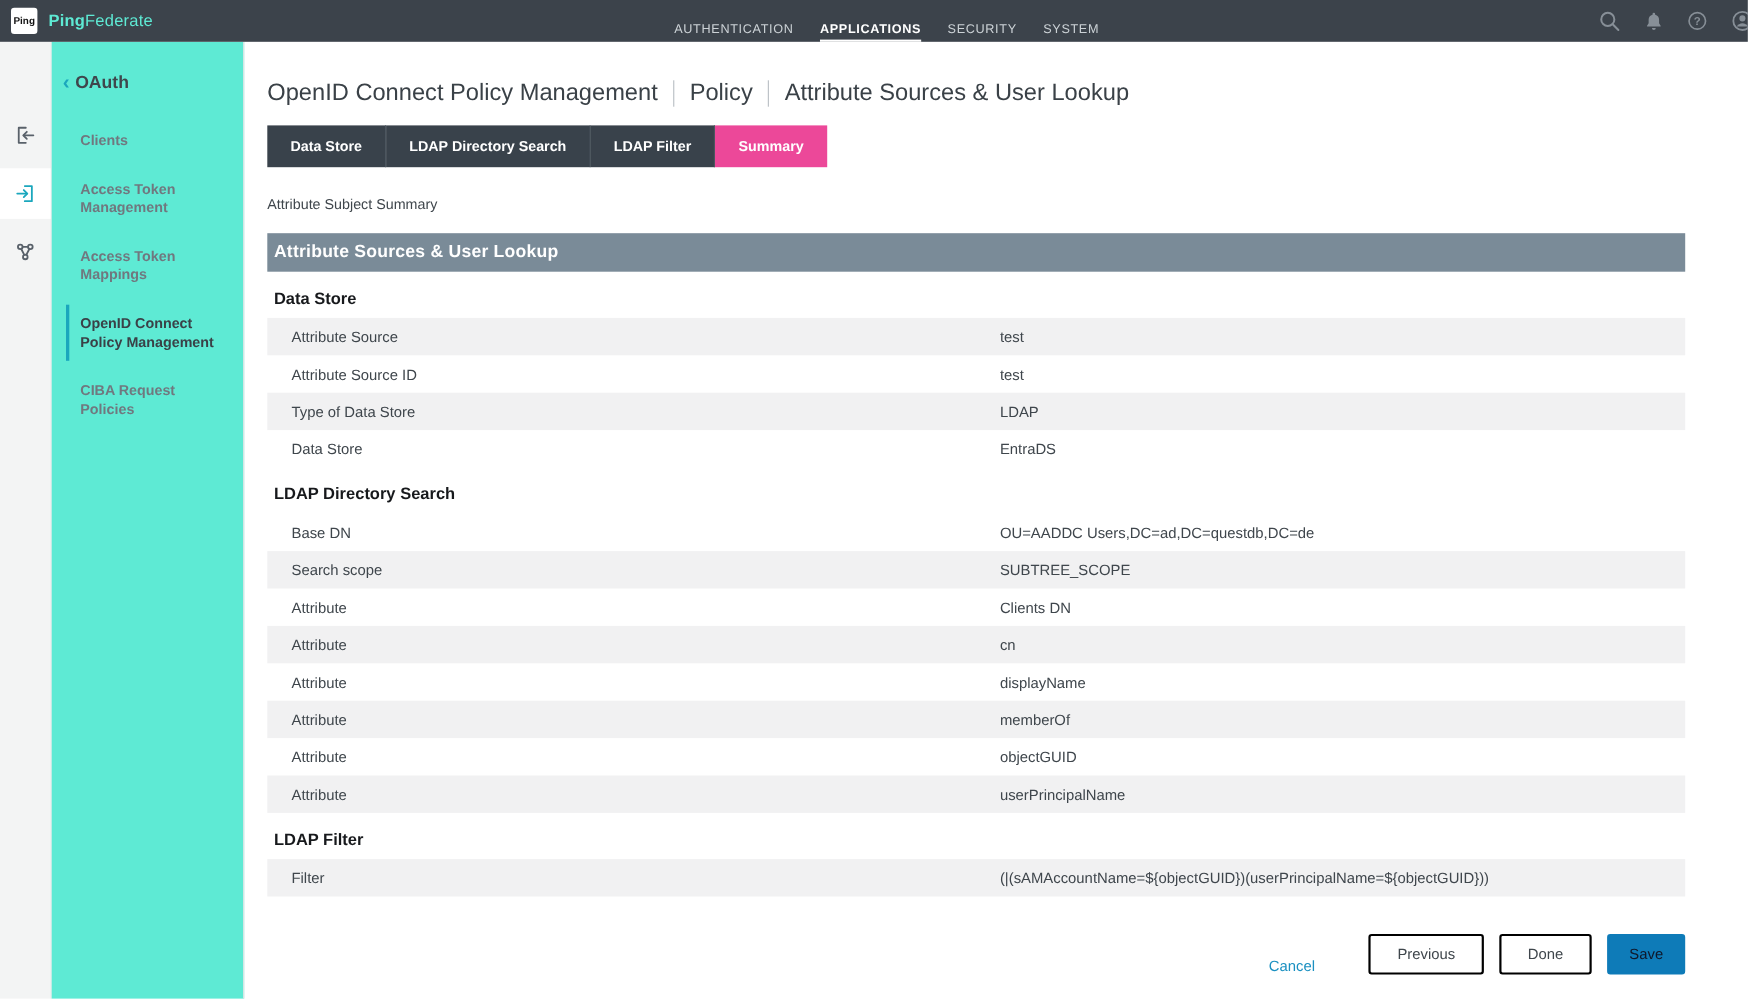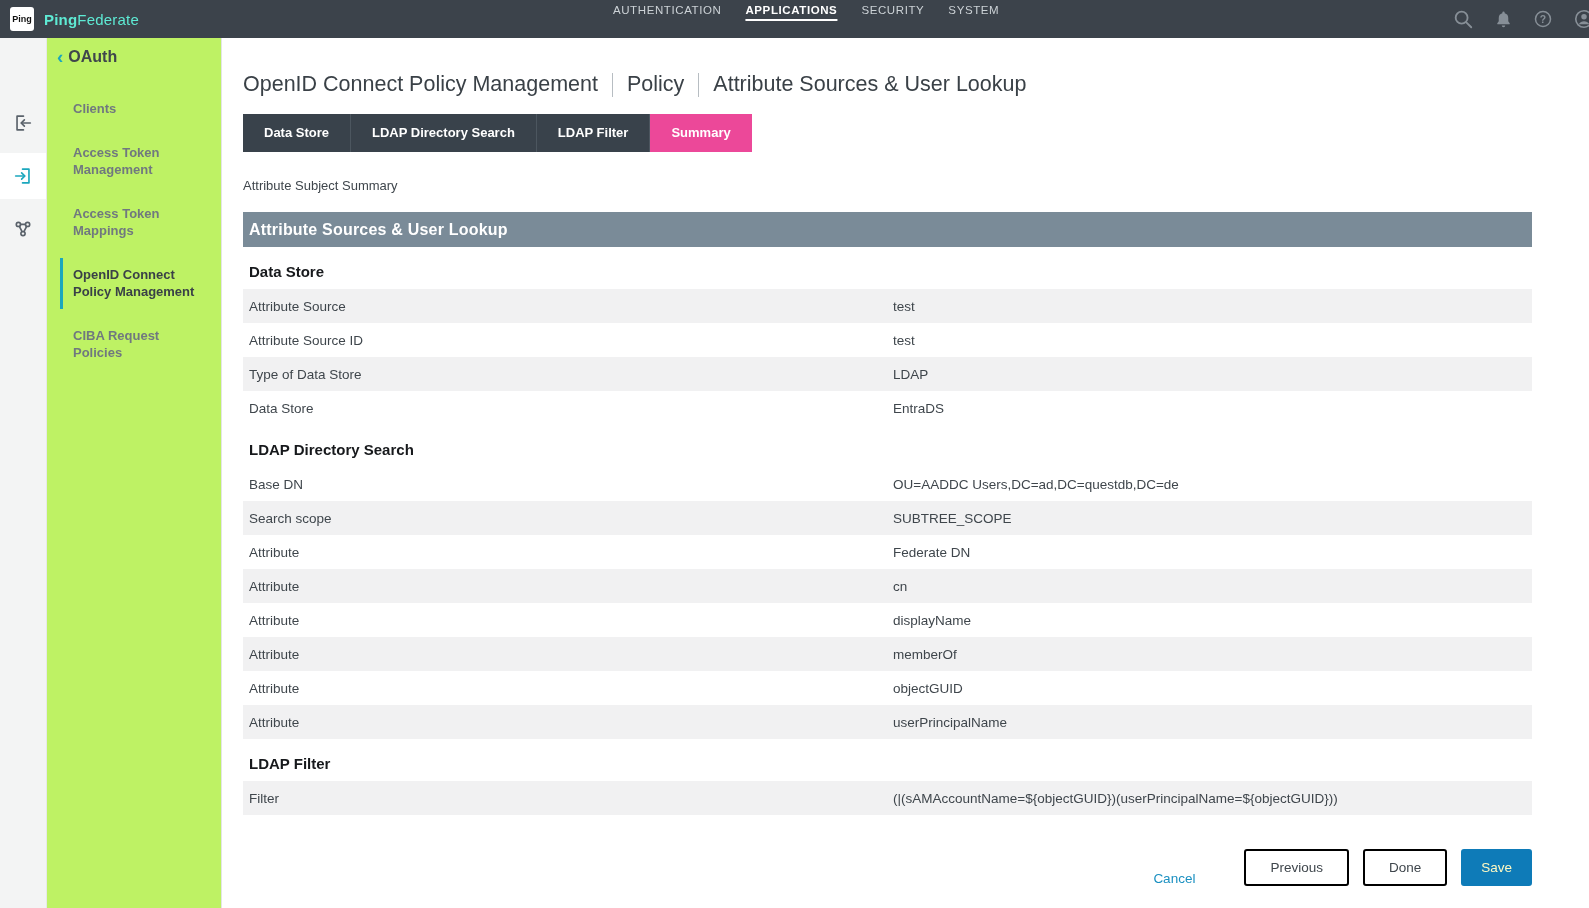--- a/index.html
+++ b/index.html
@@ -7,37 +7,37 @@
     font-family: "Liberation Sans", "DejaVu Sans", sans-serif; color: #3f464c; }
 
   
   .topbar { position: relative; height: 38px; background: #3c434b; display: flex;
     align-items: center; padding: 0 6px 0 10px; color: #fff; }
   .logo { width: 24px; height: 24px; background: #fff; border-radius: 3px; color: #111;
     font-size: 9px; font-weight: 700; display: flex; align-items: center; justify-content: center; }
   .brand { margin-left: 10px; font-size: 15px; letter-spacing: .2px; color: #5eead4; }
   .brand b { font-weight: 700; }
   .topnav { position: absolute; left: 50%; transform: translateX(-47%); top: 0; height: 38px;
-    display: flex; align-items: flex-start; gap: 24px; }
+    display: flex; align-items: flex-end; gap: 24px; }
   .nav-item { font-size: 11.5px; letter-spacing: .6px; color: #ccd2d6; cursor: pointer;
     padding: 4px 0 3px; border-bottom: 2px solid transparent; }
   .nav-item.active { color: #fff; font-weight: 700; border-bottom-color: #fff; }
   .topbar-icons { margin-left: auto; display: flex; align-items: center; gap: 20px; color: #878f97; }
   .topbar-icons .ticon { display: flex; align-items: center; cursor: pointer; }
   .ticon.clip { margin-right: -12px; }
 
   
   .layout { display: flex; height: 870px; }
   .icon-strip { width: 47px; background: #f3f4f4; border-right: 1px solid #e7e8e9;
     padding-top: 62px; display: flex; flex-direction: column; align-items: stretch; }
   .strip-cell { height: 46px; margin-bottom: 7px; display: flex; align-items: center;
     justify-content: center; color: #59616a; cursor: pointer; }
   .strip-cell.active { background: #fff; color: #1ba7bd; }
 
-  .sidebar { width: 175px; background: #bef264; border-right: 1px solid #e3e5e6; padding-top: 10px; }
+  .sidebar { width: 175px; background: #5eead4; border-right: 1px solid #e3e5e6; padding-top: 29px; }
   .back { padding: 0 8px 26px 10px; display: flex; align-items: center; cursor: pointer; }
   .chev { color: #1ba7bd; font-size: 19px; line-height: 14px; margin-right: 5px; font-weight: 700; }
   .chev::before { content: "‹"; }
   .back-label { font-size: 16px; font-weight: 600; color: #3f464c; }
   .side-item { margin: 0 0 10px 13px; padding: 8px 10px; font-size: 13px; font-weight: 600;
     color: #70787f; line-height: 1.35; cursor: pointer; border-left: 3px solid transparent; }
   .side-item.active { color: #3a4147; font-weight: 700; border-left-color: #1ba7bd; }
 
   
   .content { flex: 1; padding: 34px 0 0 21px; }
@@ -52,28 +52,28 @@
   .tab.active { background: #ec4899; }
 
   .summary-label { margin-top: 26px; font-size: 13px; color: #3f464c; }
 
   .panel-header { margin-top: 19px; height: 35px; line-height: 35px; background: #7a8b98;
     color: #fff; font-size: 16px; font-weight: 600; padding-left: 6px; letter-spacing: .2px; }
 
   .section-heading { font-size: 15px; font-weight: 700; color: #17191c; margin: 16px 0 9px 6px; }
   .row { display: flex; height: 34px; align-items: center; font-size: 13.5px; color: #3f464c; }
   .row.shaded { background: #f1f1f2; }
-  .cell.label { width: 650px; padding-left: 6px; }
+  .cell.label { width: 650px; padding-left: 6px; margin-left: 16px; }
   .cell.value { flex: 1; }
 
   .footer { margin-top: 34px; display: flex; justify-content: flex-end; align-items: flex-end; }
   .cancel-link { color: #1b90c1; font-size: 13.5px; text-decoration: none; margin-right: 35px; cursor: pointer; }
   .btn { height: 37px; padding: 0 24px; background: #fff; border: 2px solid #000000; border-radius: 3px;
     font-size: 13.5px; color: #3f464c; font-family: inherit; cursor: pointer; margin-left: 14px; }
-  .btn.primary { background: #0e7bb8; border-color: #0e7bb8; color: #fef9c3; padding: 0 18px; }
+  .btn.primary { background: #0e7bb8; border-color: #0e7bb8; color: #0f172a; padding: 0 18px; }
 </style>
 </head>
 <body>
 
 <div class="topbar">
   <div class="logo">Ping</div>
   <div class="brand"><b>Ping</b><span>Federate</span></div>
 
   <nav class="topnav">
       <div class="nav-item">AUTHENTICATION</div>
@@ -194,21 +194,21 @@
           <div class="row">
             <div class="cell label">Base DN</div>
             <div class="cell value">OU=AADDC Users,DC=ad,DC=questdb,DC=de</div>
           </div>
           <div class="row shaded">
             <div class="cell label">Search scope</div>
             <div class="cell value">SUBTREE_SCOPE</div>
           </div>
           <div class="row">
             <div class="cell label">Attribute</div>
-            <div class="cell value">Federate DN</div>
+            <div class="cell value">Clients DN</div>
           </div>
           <div class="row shaded">
             <div class="cell label">Attribute</div>
             <div class="cell value">cn</div>
           </div>
           <div class="row">
             <div class="cell label">Attribute</div>
             <div class="cell value">displayName</div>
           </div>
           <div class="row shaded">

